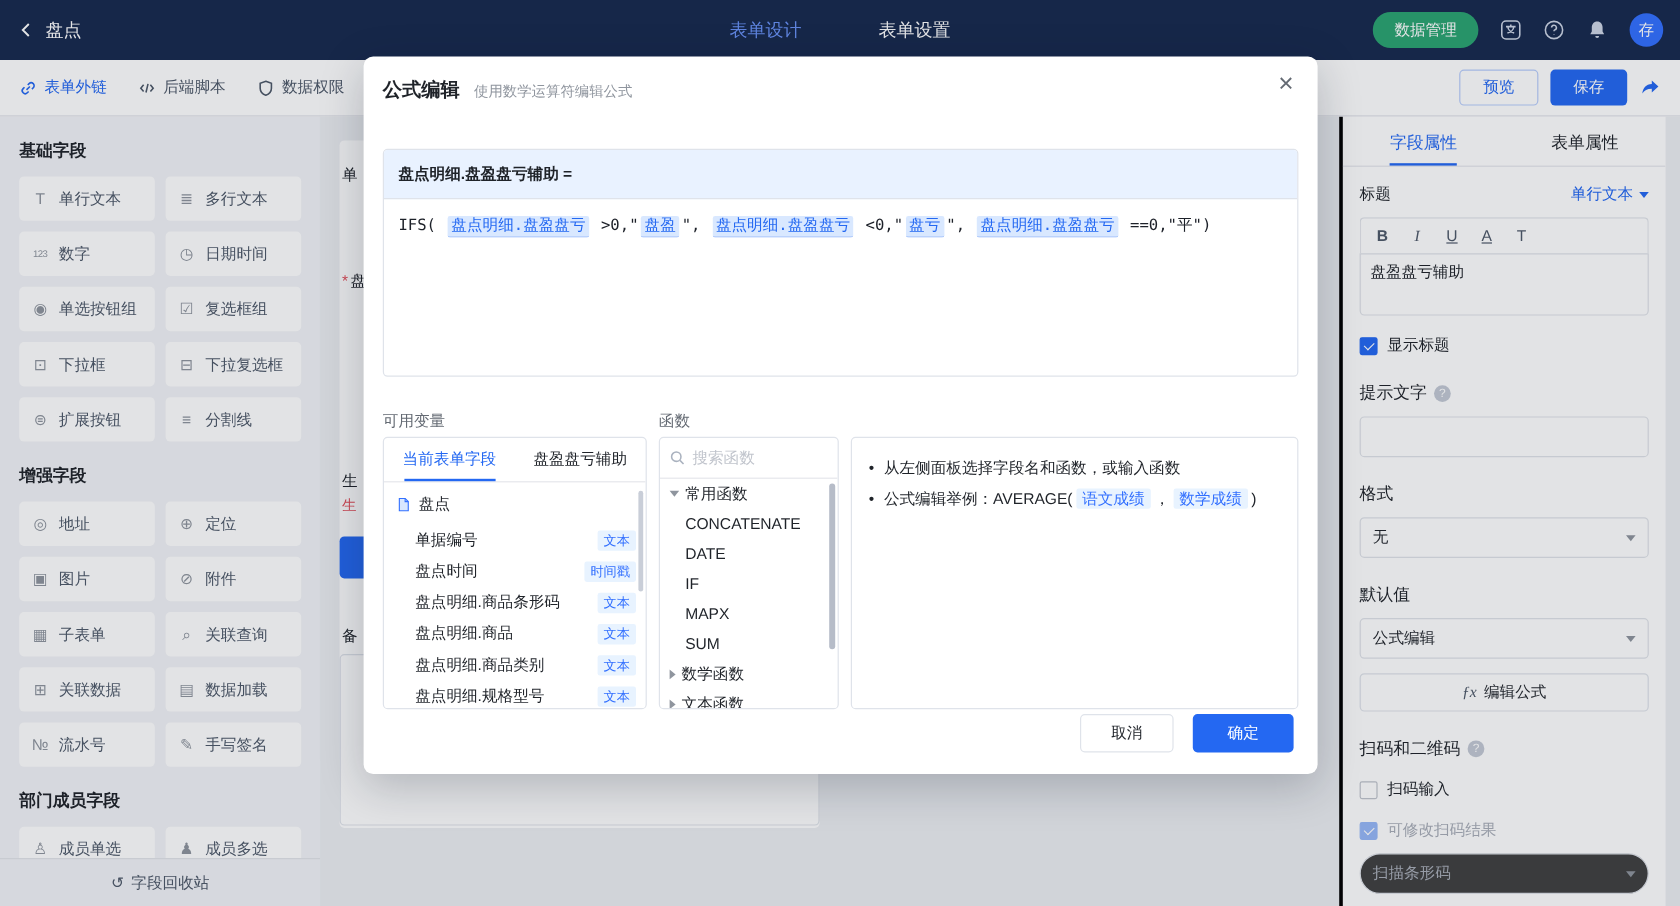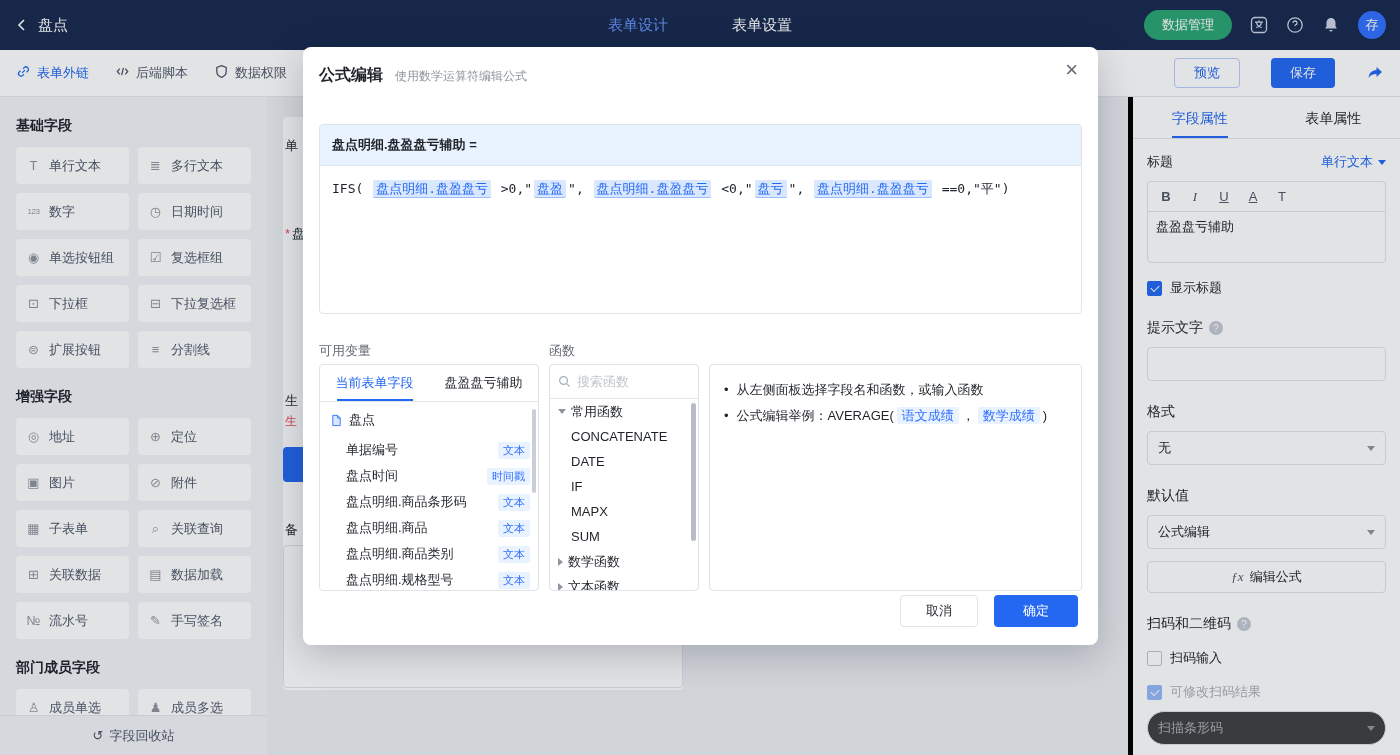--- a/index.html
+++ b/index.html
@@ -15,23 +15,23 @@
 .tb-tabs{position:absolute;left:50%;transform:translateX(-50%);display:flex;gap:64px;}
 .tb-tab{color:#fff;font-size:15px;cursor:pointer;}
 .tb-tab.active{color:#6a93f8;}
 .tb-right{margin-left:auto;display:flex;align-items:center;gap:18px;}
 .btn-green{background:var(--green,#2ba471);color:#fff;border:none;border-radius:15px;height:30px;padding:0 18px;font-size:13px;cursor:pointer;}
 .tb-icon{display:flex;color:#cfd7e6;cursor:pointer;}
 .avatar{width:28px;height:28px;border-radius:50%;background:var(--link_blue,#3370ff);color:#fff;display:flex;align-items:center;justify-content:center;font-size:13px;cursor:pointer;}
 
 
 .toolbar{position:absolute;top:50px;left:0;right:0;height:47px;background:#fff;border-bottom:1px solid #e5e6eb;display:flex;align-items:center;padding:0 16px;z-index:5;}
-.tool-tab{display:flex;align-items:flex-start;gap:6px;margin-right:26px;color:#4e5969;cursor:pointer;white-space:nowrap;}
+.tool-tab{display:flex;align-items:center;gap:6px;margin-right:26px;color:#4e5969;cursor:pointer;white-space:nowrap;}
 .tool-tab.active{color:var(--primary,#2468f2);}
-.tool-right{margin-left:auto;display:flex;align-items:center;gap:31px;}
+.tool-right{margin-left:auto;display:flex;align-items:center;gap:10px;}
 .btn-preview{width:66px;height:30px;border:1px solid #b8cdfb;color:var(--primary,#2468f2);background:#fff;border-radius:4px;font-size:13px;cursor:pointer;}
 .btn-save{width:64px;height:30px;background:var(--primary,#2468f2);color:#fff;border:none;border-radius:4px;font-size:13px;cursor:pointer;}
 .share{display:flex;color:var(--primary,#2468f2);cursor:pointer;}
 
 
 .sidebar{position:absolute;top:97px;left:0;bottom:0;width:267px;background:#f2f3f7;padding:0 16px 48px;overflow:hidden;z-index:1;}
 .fp-title{font-size:14px;font-weight:700;margin:20px 0 12px;color:#1f2329;}
 .fp-grid{display:grid;grid-template-columns:1fr 1fr;gap:9px;}
 .fp-item{height:37px;background:#fff;border-radius:4px;display:flex;align-items:center;padding:0 9px;gap:7px;color:#4e5969;cursor:grab;overflow:hidden;}
 .fp-icon{width:17px;text-align:center;color:#8f959e;font-size:13px;flex-shrink:0;}
@@ -43,21 +43,21 @@
 .canvas{position:absolute;top:97px;left:267px;right:272px;bottom:0;background:#eceef2;z-index:1;overflow:hidden;}
 .form-card{position:absolute;left:16px;top:20px;width:400px;height:573px;background:#fff;border-radius:4px;}
 .frag{position:absolute;left:2px;font-size:13px;color:#1f2329;white-space:nowrap;}
 .f1{top:20px}.f2{top:108px}.f3{top:275px}.f4{top:296px}.f5{top:404px}
 .frag.red{color:#e34d59;font-size:12px;}
 .req{color:#e34d59;margin-right:2px;}
 .canvas-btn{position:absolute;left:0;top:330px;width:110px;height:35px;background:var(--primary,#2468f2);border:none;border-radius:4px;cursor:pointer;}
 .canvas-textarea{position:absolute;left:0;top:428px;width:400px;height:143px;background:#fff;border:1px solid #dfe3ea;border-radius:4px;}
 
 
-.rpanel{position:absolute;top:97px;right:0;bottom:0;width:272px;background:#fff;border-left:5px solid #000000;z-index:2;overflow:hidden;}
+.rpanel{position:absolute;top:97px;right:12px;bottom:0;width:272px;background:#fff;border-left:3px solid #000000;z-index:2;overflow:hidden;}
 .rp-tabs{display:flex;border-bottom:1px solid #e5e6eb;height:42px;}
 .rp-tab{flex:1;text-align:center;line-height:42px;font-size:14px;cursor:pointer;color:#1f2329;position:relative;}
 .rp-tab.active{color:var(--primary,#2468f2);}
 .rp-tab.active::after{content:"";position:absolute;left:50%;transform:translateX(-50%);bottom:0;width:56px;height:2px;background:var(--primary,#2468f2);}
 .rp-body{padding:14px 14px 0;}
 .rp-row{display:flex;justify-content:space-between;align-items:center;}
 .rp-label{font-size:13px;color:#1f2329;}
 .field-type{color:var(--primary,#2468f2);display:flex;align-items:center;gap:5px;cursor:pointer;}
 .caret{width:0;height:0;border-left:4px solid transparent;border-right:4px solid transparent;border-top:5px solid currentColor;}
 .fmt-bar{margin-top:10px;border:1px solid #e0e3e9;border-bottom:none;border-radius:4px 4px 0 0;height:30px;display:flex;align-items:center;gap:15px;padding:0 11px;color:#4e5969;}

